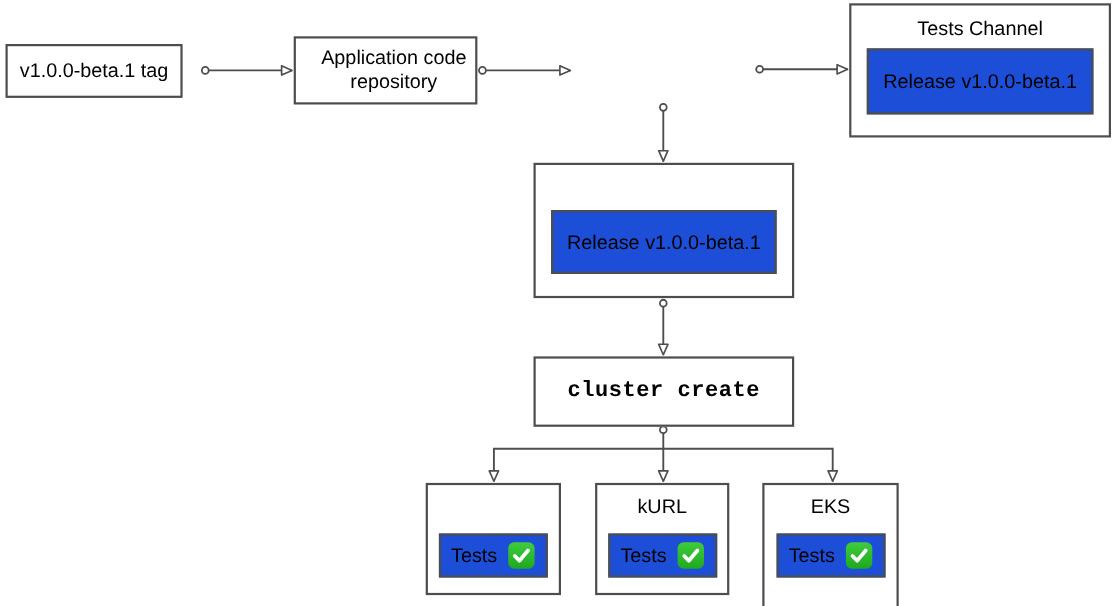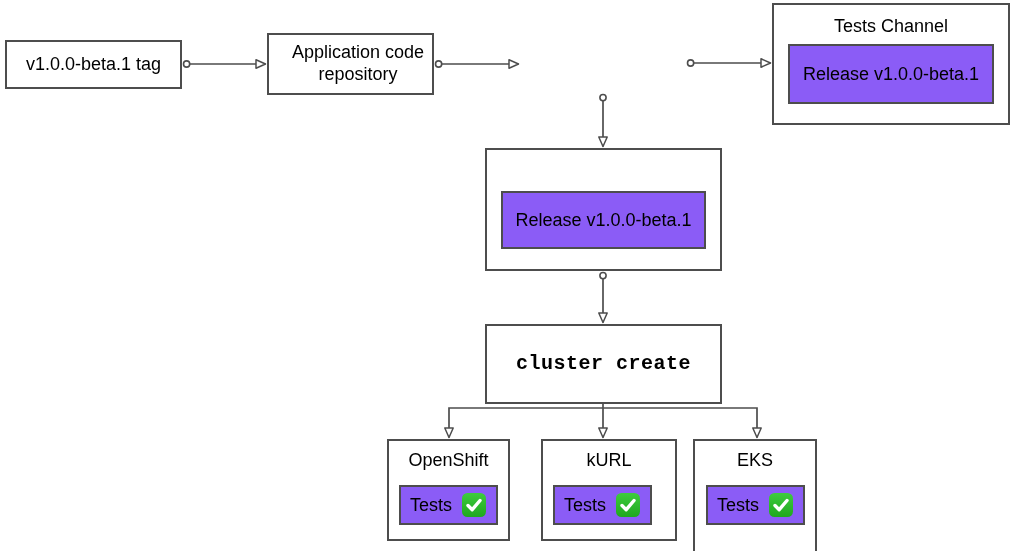--- a/index.html
+++ b/index.html
@@ -25,21 +25,21 @@
   }
   .group{
     position:absolute;box-sizing:border-box;
     border:2px solid var(--border);background:#fff;
   }
   .group-title{
     text-align:center;margin-top:11px;line-height:1.2;
   }
   .inner-box{
     position:absolute;box-sizing:border-box;
-    border:2px solid var(--border);background:#8b5cf6;
+    border:2px solid var(--border);background:#1d4ed8;
     display:flex;align-items:center;justify-content:center;
     text-align:center;gap:9px;
   }
   .mono-label{
     font-family:"Liberation Mono","DejaVu Sans Mono",monospace;
     font-weight:bold;font-size:20px;letter-spacing:0.5px;
   }
   .label-wrap{display:inline-block;}
   .check-icon{display:inline-block;vertical-align:middle;}
 </style>
@@ -62,21 +62,21 @@
       <path d="M 435 64 L 518.5 64" marker-start="url(#dot)" marker-end="url(#arrowhead)"></path>
       <path d="M 687 63 L 770.5 63" marker-start="url(#dot)" marker-end="url(#arrowhead)"></path>
       <path d="M 603 94 L 603 146.5" marker-start="url(#dot)" marker-end="url(#arrowhead)"></path>
       <path d="M 603 272 L 603 322.5" marker-start="url(#dot)" marker-end="url(#arrowhead)"></path>
       <path d="M 603 387 L 603 437.5" marker-start="url(#dot)" marker-end="url(#arrowhead)"></path>
       <path d="M 603 408 L 449 408 L 449 437.5" marker-end="url(#arrowhead)"></path>
       <path d="M 603 408 L 757 408 L 757 437.5" marker-end="url(#arrowhead)"></path>
     </g>
   </svg>
 
-  <div class="node" style="left:5px;top:40px;width:177px;height:49px;">
+  <div class="node" style="left:5px;top:40px;width:161px;height:49px;">
     <span>v1.0.0-beta.1 tag</span>
   </div>
 
   <div class="node" style="left:267px;top:33px;width:167px;height:62px;padding-left:15px;">
     <span class="label-wrap" style="max-width:140px;">Application code repository</span>
   </div>
 
 
   <div class="group" style="left:772px;top:3px;width:238px;height:122px;">
     <div class="group-title">Tests Channel</div>
@@ -84,42 +84,41 @@
       <span>Release v1.0.0-beta.1</span>
     </div>
   </div>
 
   <div class="group" style="left:485px;top:148px;width:237px;height:123px;">
     <div class="inner-box" style="left:14px;top:41px;width:205px;height:58px;">
       <span>Release v1.0.0-beta.1</span>
     </div>
   </div>
 
-  <div class="node" style="left:485px;top:324px;width:237px;height:80px;">
+  <div class="node" style="left:485px;top:324px;width:237px;height:64px;">
     <span class="mono-label">cluster create</span>
   </div>
 
   <div class="group" style="left:387px;top:439px;width:123px;height:102px;">
-    <div class="group-title" style="margin-top:9px;">OpenShift</div>
     <div class="inner-box" style="left:10px;top:44px;width:99px;height:40px;">
       <span>Tests</span>
       <svg class="check-icon" width="26" height="26" viewBox="0 0 26 26">
         <defs>
             <linearGradient id="cg1" x1="0" y1="0" x2="0" y2="1">
           <stop offset="0" stop-color="#3ecc3e"></stop>
               <stop offset="1" stop-color="#1fa81f"></stop>
         </linearGradient>
           </defs>
         <rect x="1" y="1" width="24" height="24" rx="5.5" fill="url(#cg1)"></rect>
         <path d="M7 13.5 l4.2 4.2 L19 8.5" stroke="#ffffff" stroke-width="3.4" fill="none" stroke-linecap="round" stroke-linejoin="round"></path>
       </svg>
     </div>
   </div>
 
-  <div class="group" style="left:541px;top:439px;width:136px;height:102px;">
+  <div class="group" style="left:541px;top:439px;width:122px;height:102px;">
     <div class="group-title" style="margin-top:9px;">kURL</div>
     <div class="inner-box" style="left:10px;top:44px;width:99px;height:40px;">
       <span>Tests</span>
       <svg class="check-icon" width="26" height="26" viewBox="0 0 26 26">
         <rect x="1" y="1" width="24" height="24" rx="5.5" fill="url(#cg1)"></rect>
         <path d="M7 13.5 l4.2 4.2 L19 8.5" stroke="#ffffff" stroke-width="3.4" fill="none" stroke-linecap="round" stroke-linejoin="round"></path>
       </svg>
     </div>
   </div>
 

